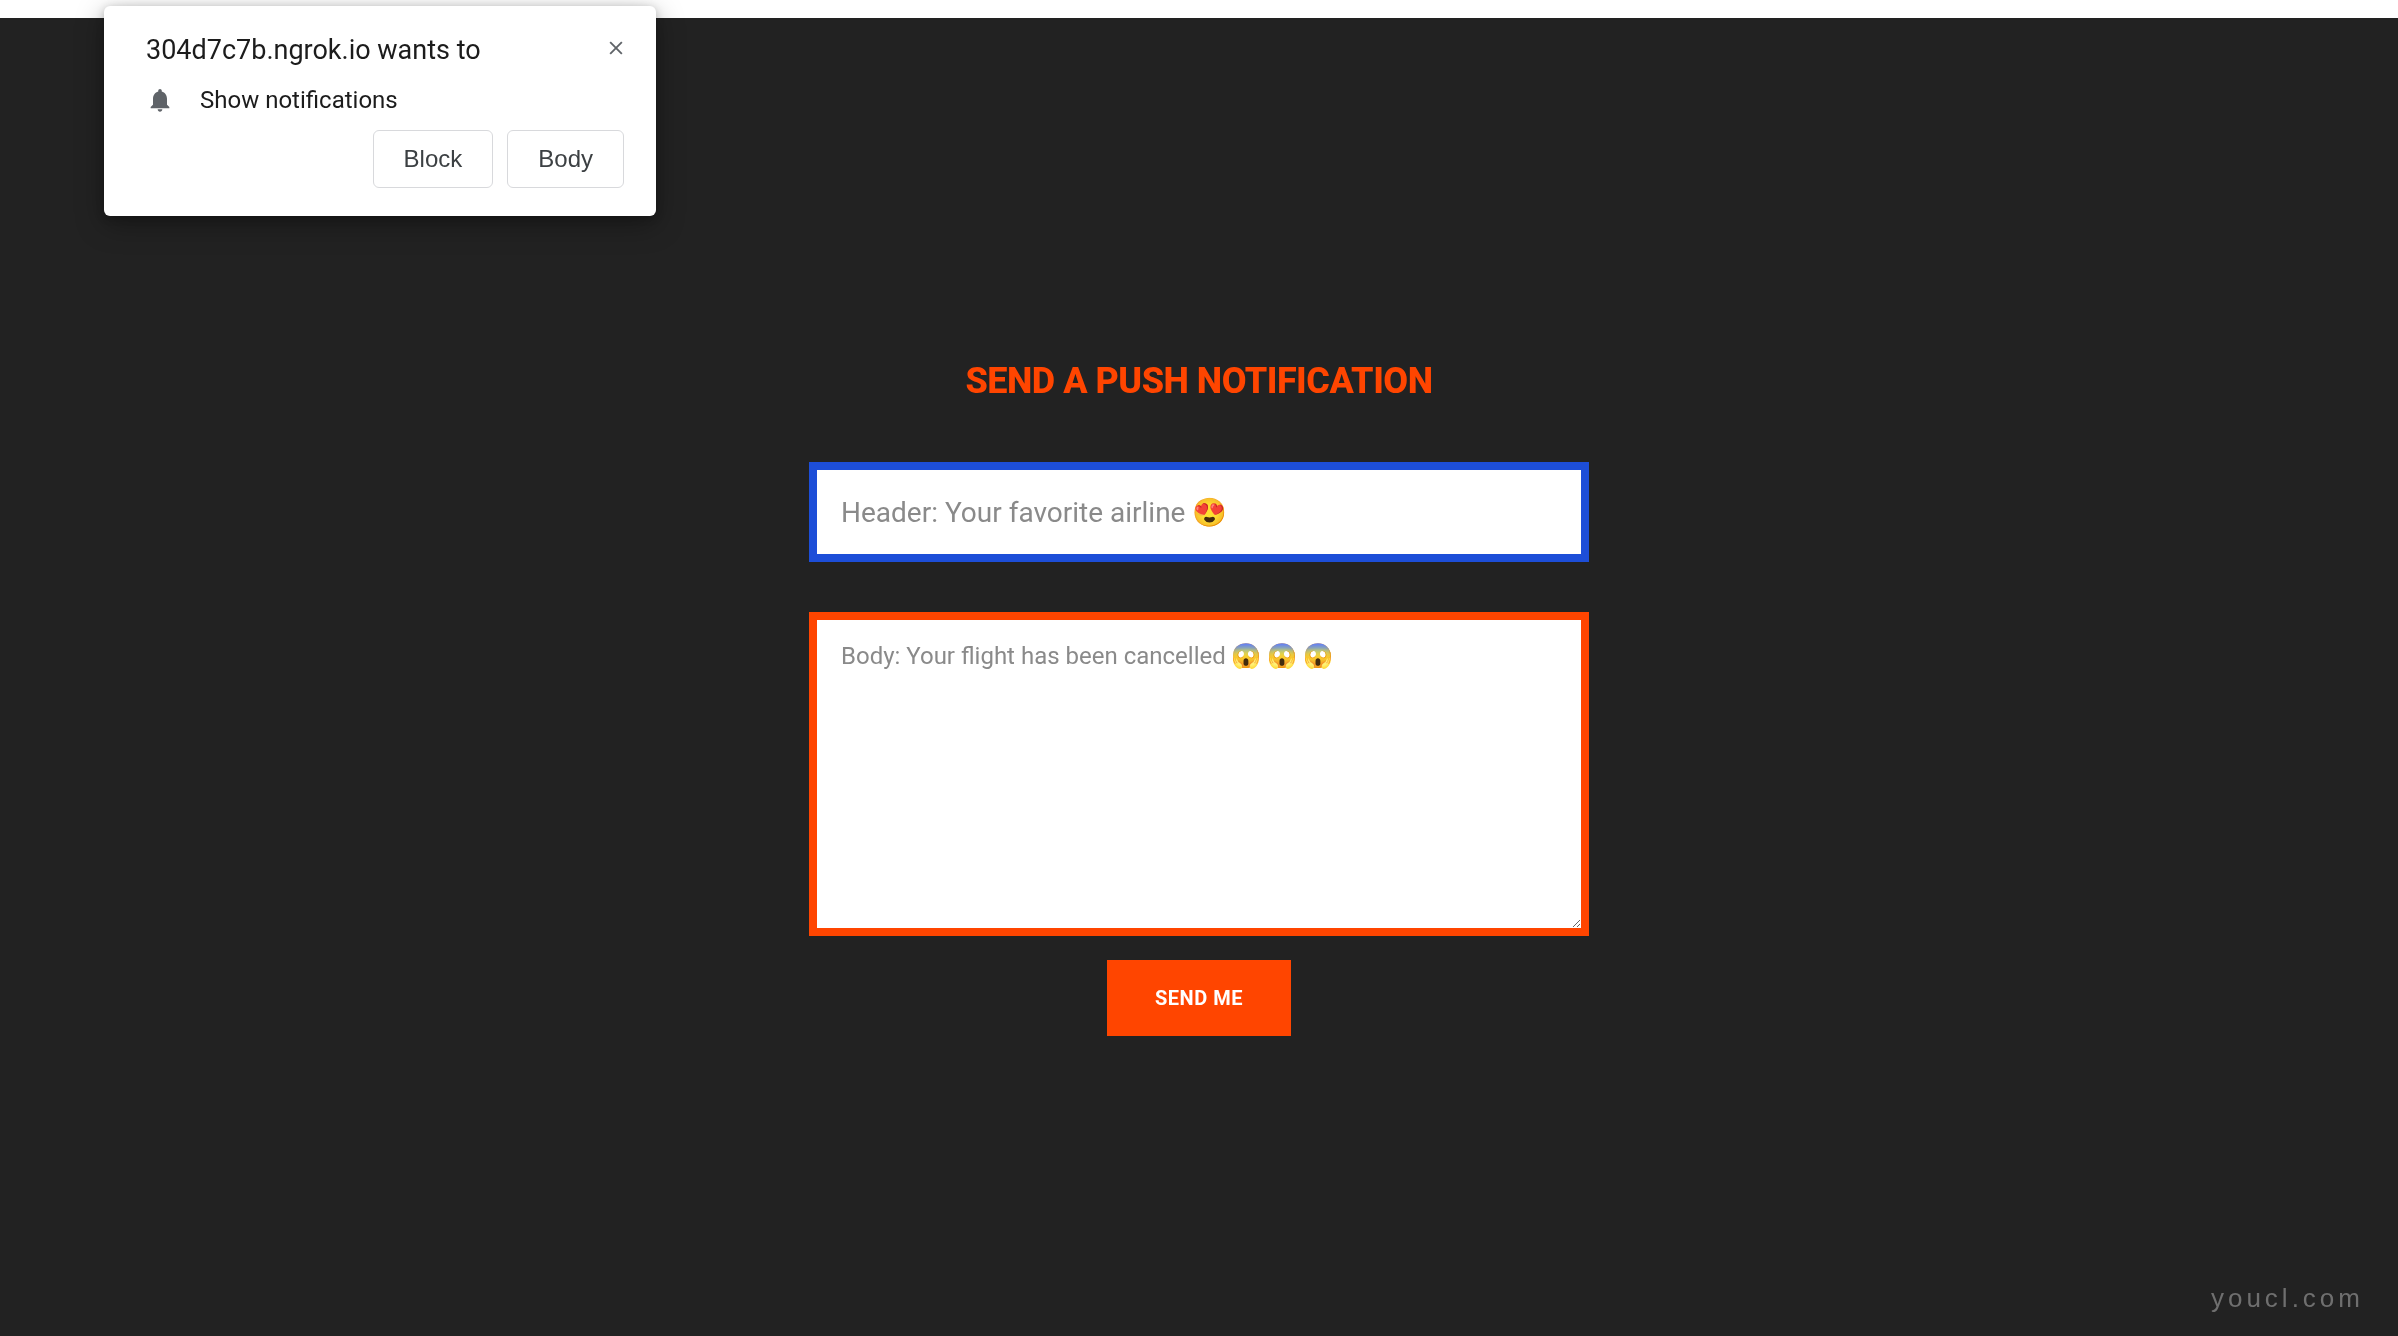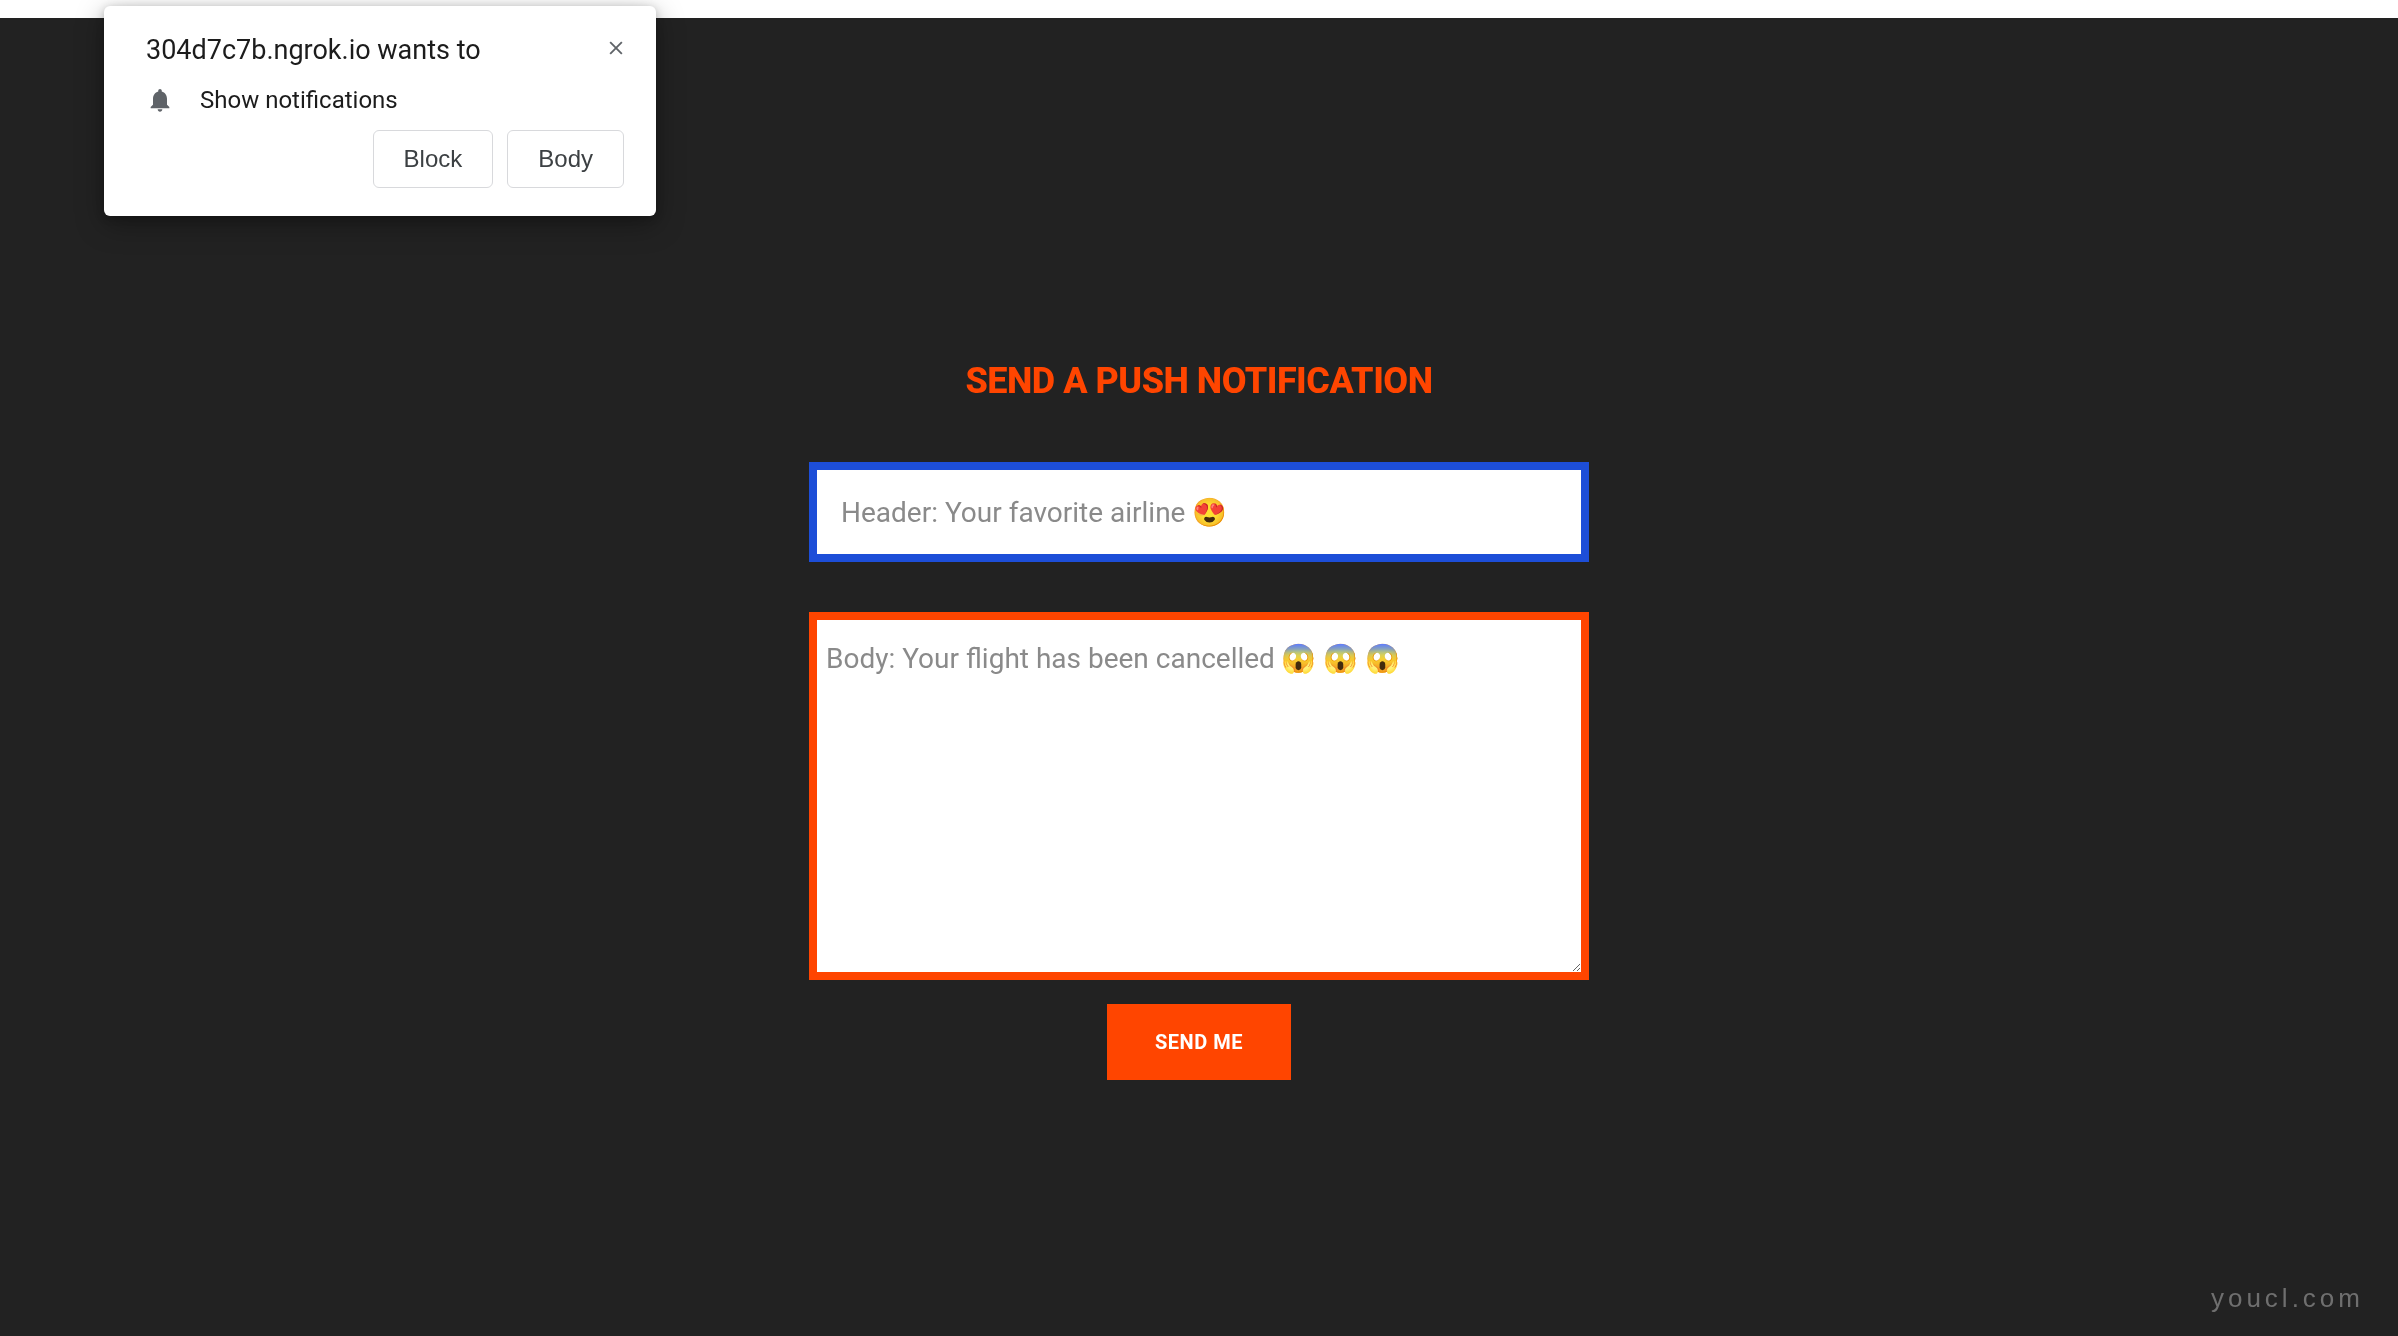--- a/index.html
+++ b/index.html
@@ -135,25 +135,25 @@
       margin-bottom: 50px;
       font-family: inherit;
     }
     
     .header-input::placeholder {
       color: #8a8a8a;
     }
     
     .body-textarea {
       width: 100%;
-      height: 368px;
+      height: 324px;
       border: 8px solid #ff4500;
       background: #ffffff;
-      padding: 22px 9px;
-      font-size: 28px;
+      padding: 22px 24px;
+      font-size: 24px;
       color: #333;
       outline: none;
       resize: both;
       margin-bottom: 24px;
       font-family: inherit;
     }
     
     .body-textarea::placeholder {
       color: #8a8a8a;
     }

